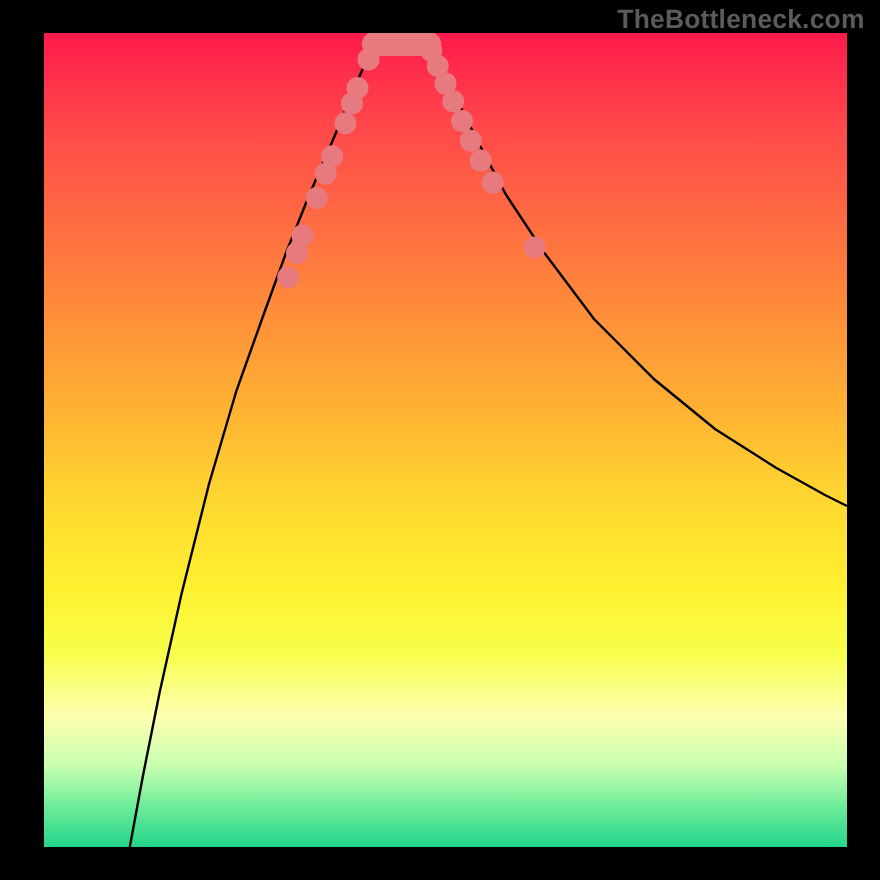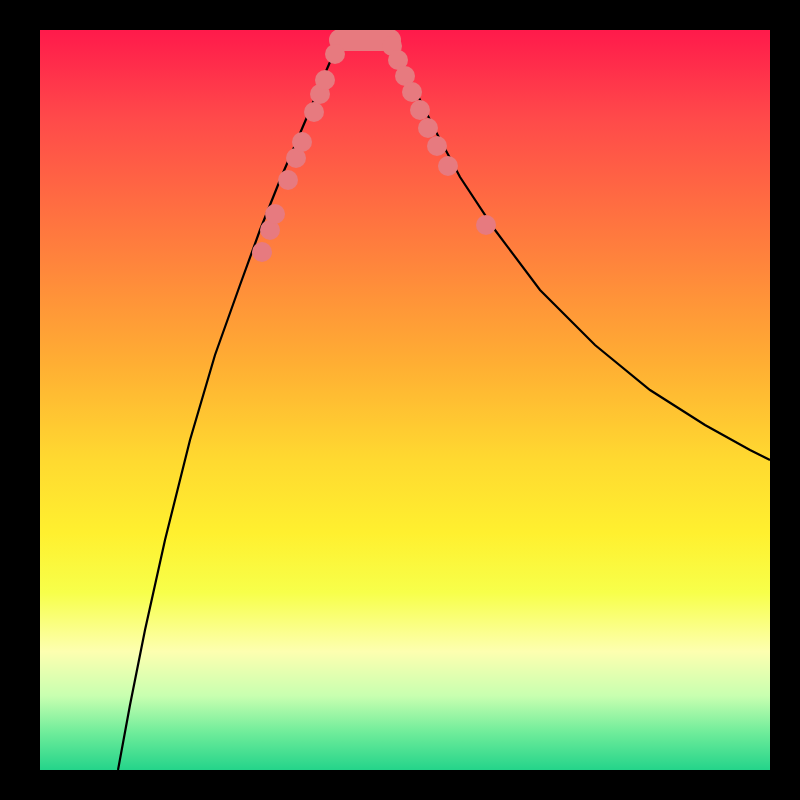--- a/index.html
+++ b/index.html
@@ -64,20 +64,21 @@
     fill: #e77a7f;
   }
   .curve path.pill {
     fill: #e77a7f;
   }
 </style>
 </head>
 <body>
 
 <div class="frame">
+  <div class="watermark">TheBottleneck.com</div>
   <div class="plot">
     <svg class="curve" viewBox="0 0 730 740" preserveAspectRatio="none">
       <path id="curve-path" class="line" d="M78 740 L90 675 L105 600 L125 510 L150 410 L175 325 L200 255 L220 200 L240 150 L255 115 L270 80 L280 55 L290 32 L298 10 L298 10 L310 5 L325 4 L340 5 L352 10 L352 10 L360 28 L375 60 L395 100 L420 147 L455 200 L500 260 L555 315 L610 360 L665 395 L710 420 L730 430 "></path>
       <g id="marker-layer">
           <path class="pill" d="M300 -1 L350 -1 A11 11 0 0 1 350 21 L300 21 A11 11 0 0 1 300 -1 Z"></path>
           <circle class="dot" cx="222" cy="222" r="10"></circle>
           <circle class="dot" cx="230" cy="200" r="10"></circle>
           <circle class="dot" cx="235" cy="184" r="10"></circle>
           <circle class="dot" cx="248" cy="150" r="10"></circle>
           <circle class="dot" cx="256" cy="128" r="10"></circle>

